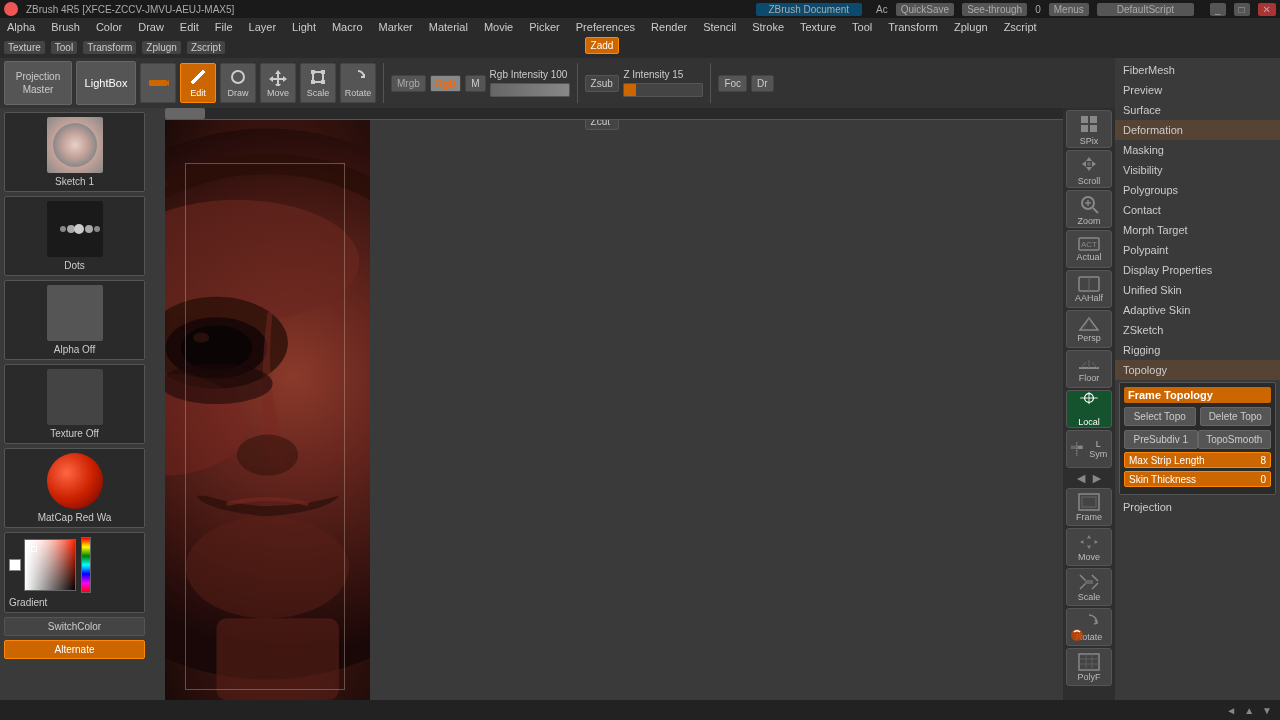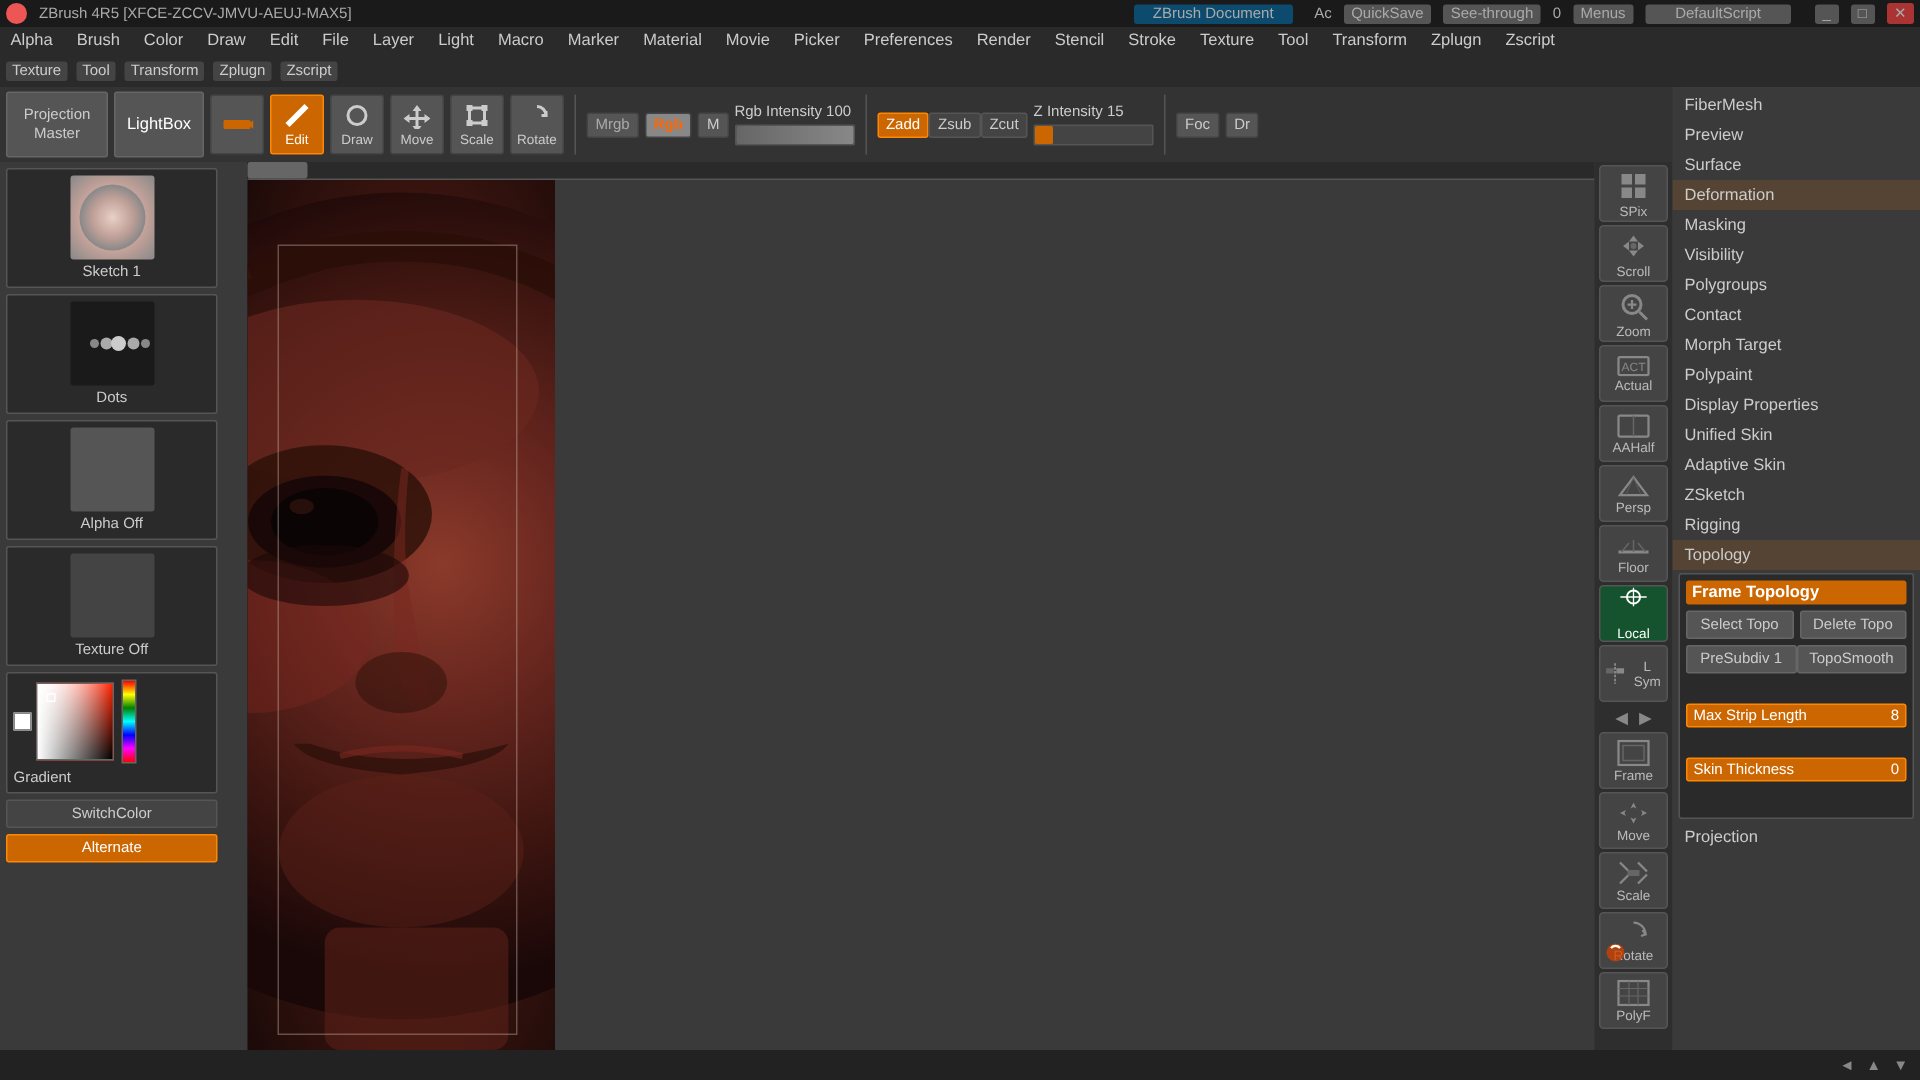--- a/index.html
+++ b/index.html
@@ -430,21 +430,21 @@
       color: #ccc;
       font-size: 10px;
       padding: 3px 4px;
       cursor: pointer;
       border-radius: 2px;
       text-align: center;
     }
     .topo-row {
       display: flex;
       gap: 0;
-      margin-bottom: 20px;
+      margin-bottom: 3px;
     }
     .topo-slider {
       height: 16px;
       background: #cc6600;
       border: 1px solid #ff8800;
       border-radius: 2px;
       display: flex;
       align-items: center;
       padding: 0 4px;
       font-size: 10px;
@@ -650,21 +650,21 @@
       <span style="font-size:10px;color:#ccc;">Rgb  Intensity 100</span>
     </div>
     <div class="slider-bar">
       <div class="slider-fill" style="width:100%;"></div>
     </div>
   </div>
 
   <div style="width:1px;height:40px;background:#555;margin:0 3px;"></div>
 
   <div style="display:flex;flex-direction:column;gap:2px;">
-    <div style="display:flex;gap:0;">
+    <div style="display:flex;gap:21px;flex-direction:column;">
       <span class="zadd-btn">Zadd</span>
       <span class="zsub-btn">Zsub</span>
       <span class="zsub-btn">Zcut</span>
     </div>
   </div>
 
   <div class="toolbar-slider-group">
     <div class="slider-row">
       <span style="font-size:10px;color:#ccc;">Z Intensity 15</span>
     </div>
@@ -716,20 +716,24 @@
   <div class="alpha-preview">
     <div class="alpha-thumb" style="background:#555;"></div>
     <span class="brush-label">Alpha Off</span>
   </div>
 
   <div class="texture-preview">
     <div class="texture-thumb" style="background:#444;"></div>
     <span class="brush-label">Texture Off</span>
   </div>
 
+  <div class="matcap-preview">
+    <div class="matcap-sphere"></div>
+    <span class="brush-label">MatCap Red Wa</span>
+  </div>
 
   <div class="color-picker">
     <div class="color-row">
       <div class="color-indicator" style="background:#fff;position:relative;top:0;left:0;"></div>
       <div class="color-square" style="width:52px;height:52px;background: linear-gradient(to right, white, rgba(255,0,0,0)); background-color: #ff2200; position:relative;">
         <div style="position:absolute;inset:0;background:linear-gradient(to bottom,transparent,black);"></div>
         <div style="position:absolute;inset:0;background:linear-gradient(to right,white,transparent);"></div>
 
         <div style="position:absolute;top:6px;left:6px;width:6px;height:6px;border:1px solid #fff;border-radius:50;"></div>
       </div>

